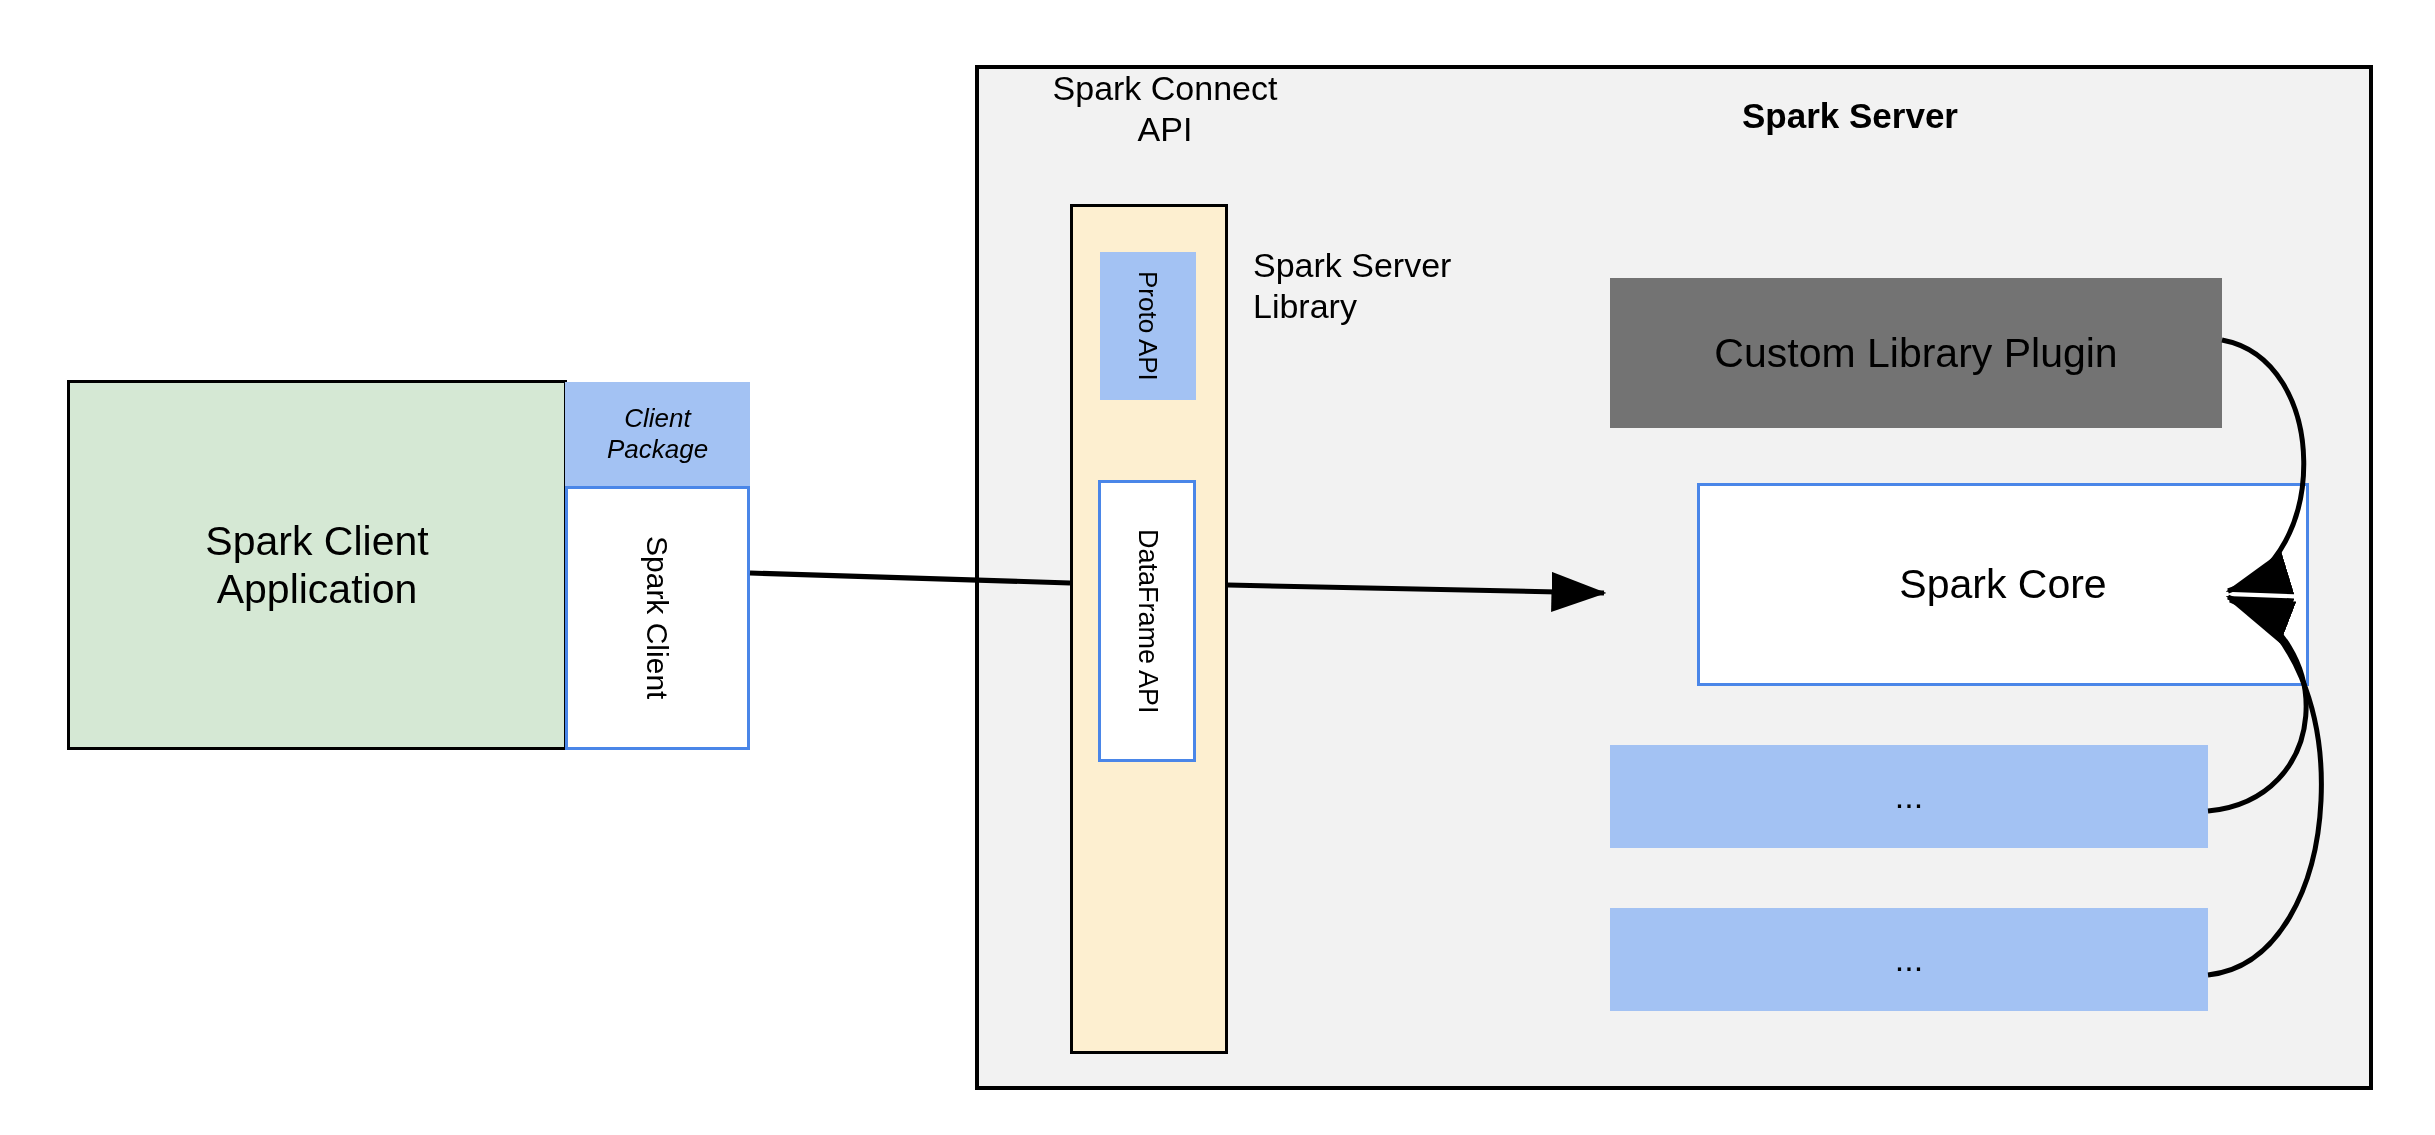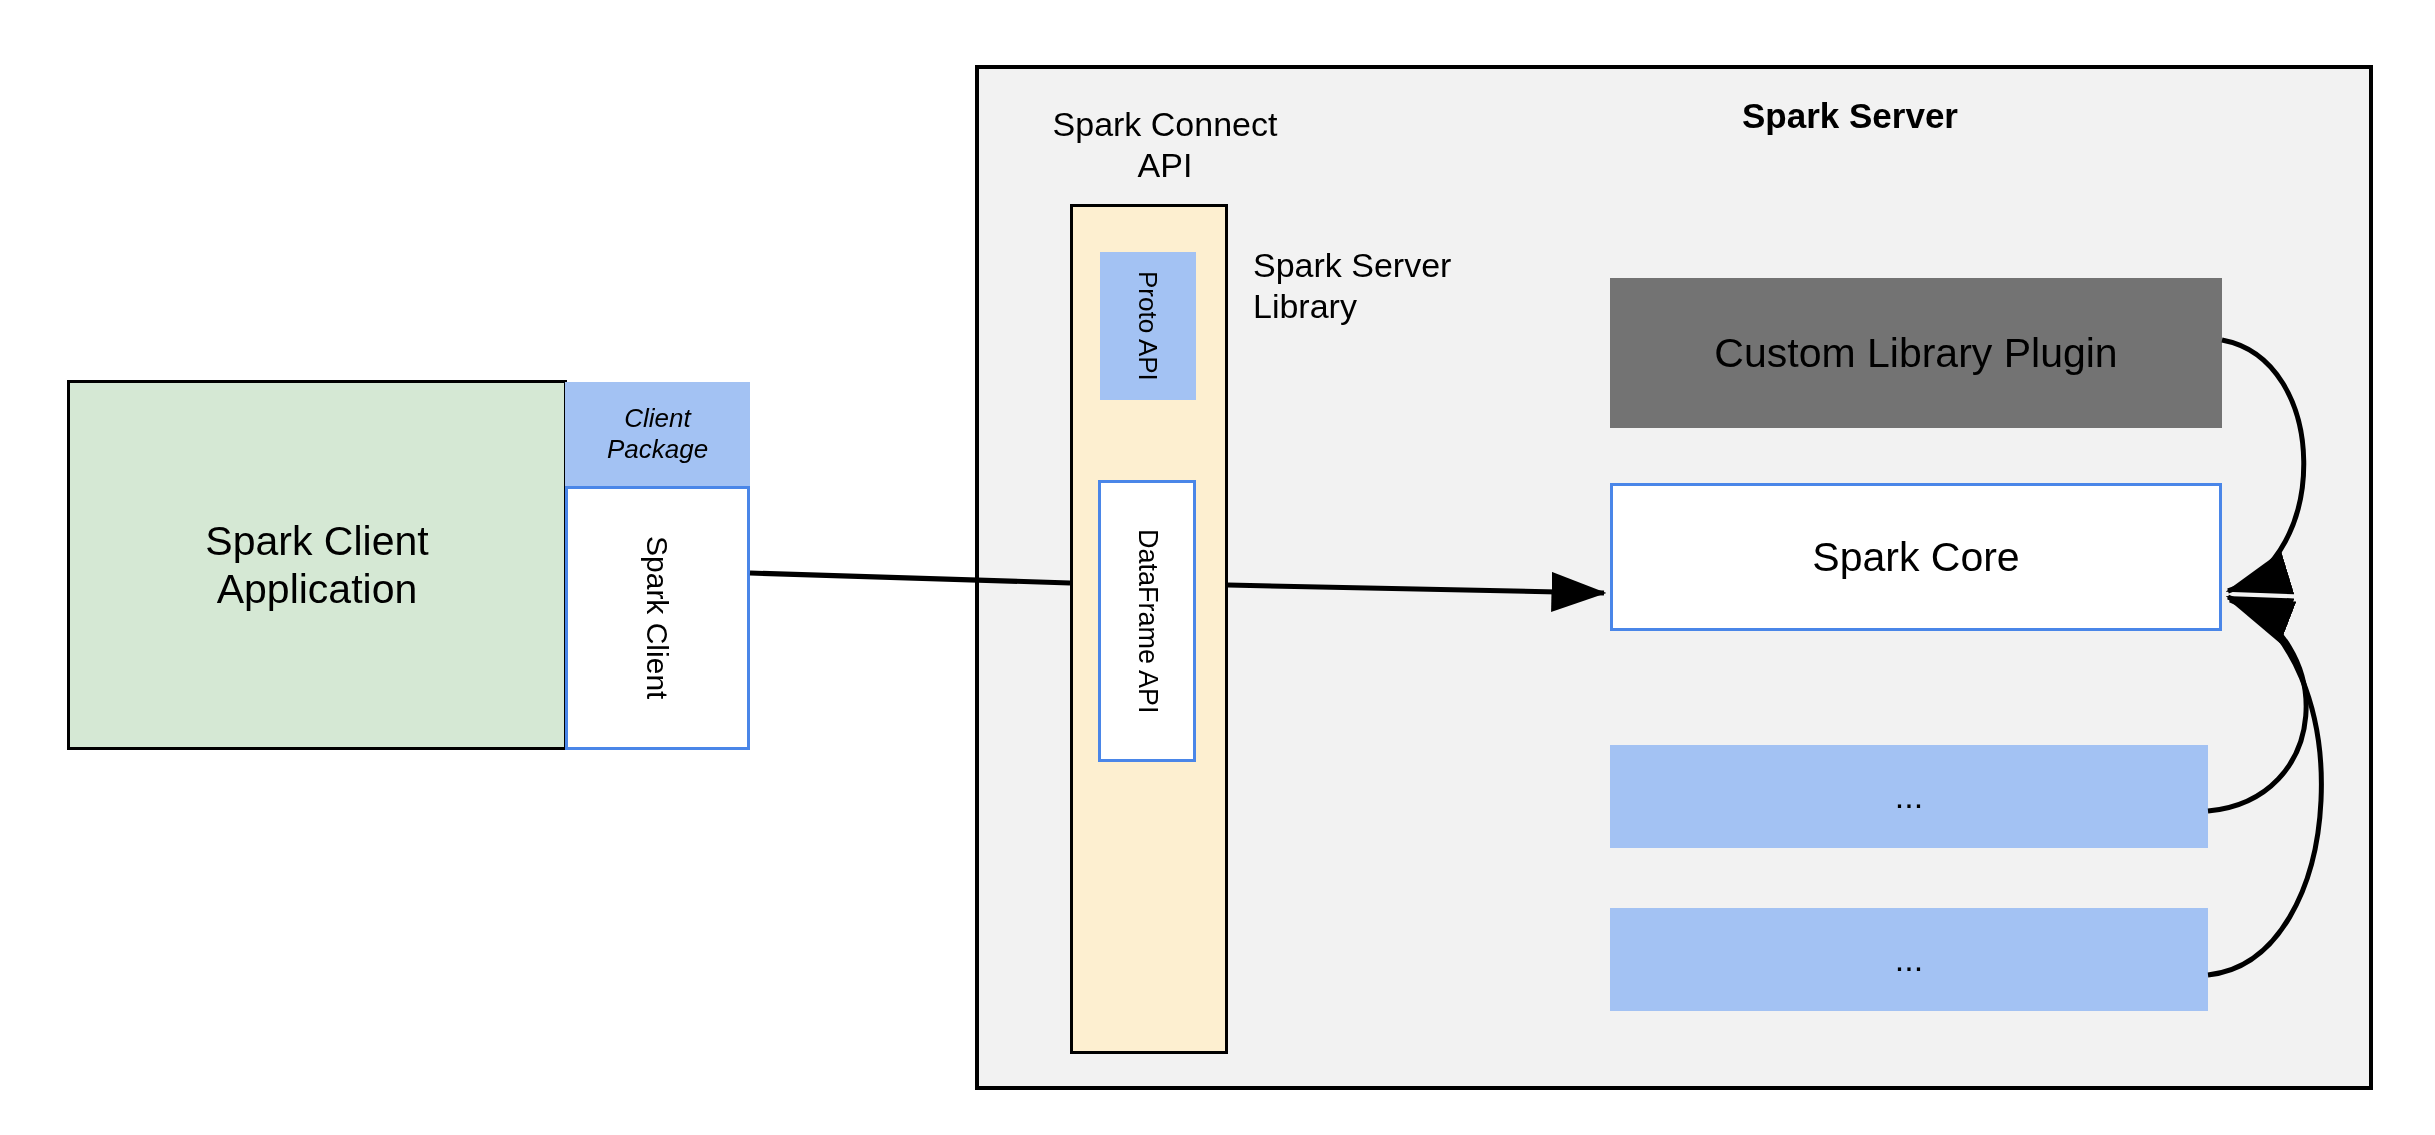--- a/index.html
+++ b/index.html
@@ -78,21 +78,20 @@
     color: #000000;
     line-height: 1.2;
     white-space: pre-line;
   }
   #spark-connect-api-label {
     left: 1015px;
     top: 68px;
     width: 300px;
     font-size: 34px;
     text-align: center;
-    margin-top: 36px;
   }
   #spark-server-title {
     left: 1720px;
     top: 95px;
     width: 260px;
     font-size: 35px;
     font-weight: bold;
     text-align: center;
   }
   #spark-server-library-label {
@@ -134,24 +133,24 @@
   #custom-library-plugin-box {
     left: 1610px;
     top: 278px;
     width: 612px;
     height: 150px;
     background: #737373;
     border: none;
     font-size: 41px;
   }
   #spark-core-box {
-    left: 1610px;
+    left: 1697px;
     top: 483px;
     width: 612px;
-    height: 148px;
+    height: 203px;
     background: #ffffff;
     border: 3px solid #4a86e8;
     font-size: 41px;
   }
   #ellipsis-box-1 {
     left: 1610px;
     top: 745px;
     width: 598px;
     height: 103px;
     background: #a3c2f3;

